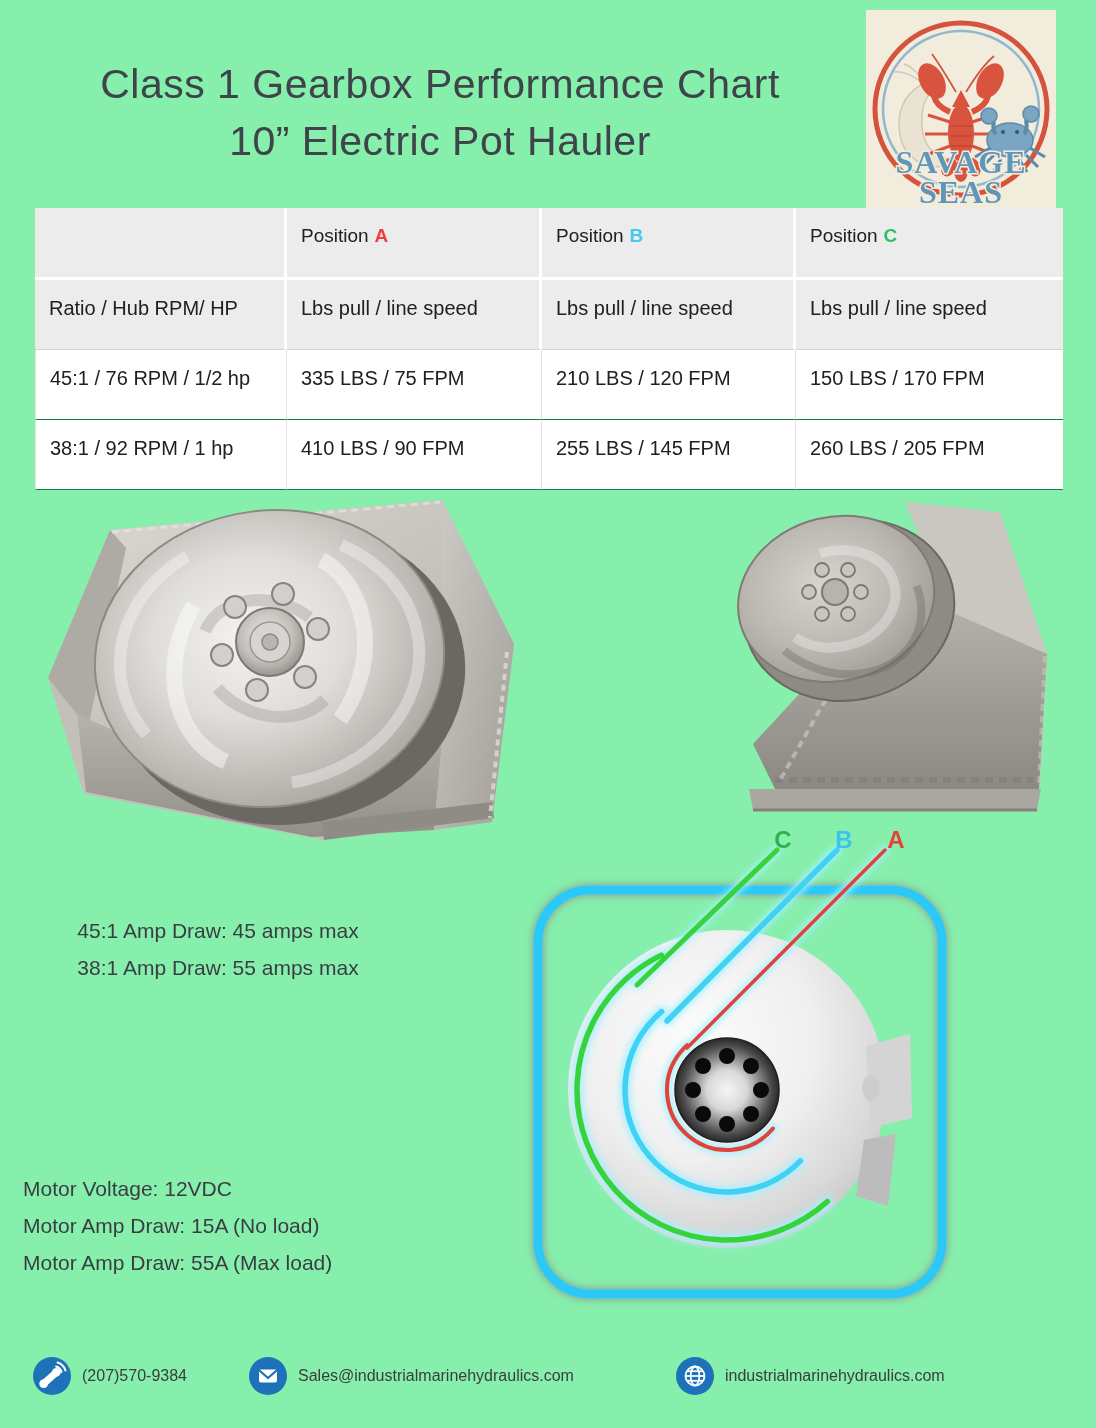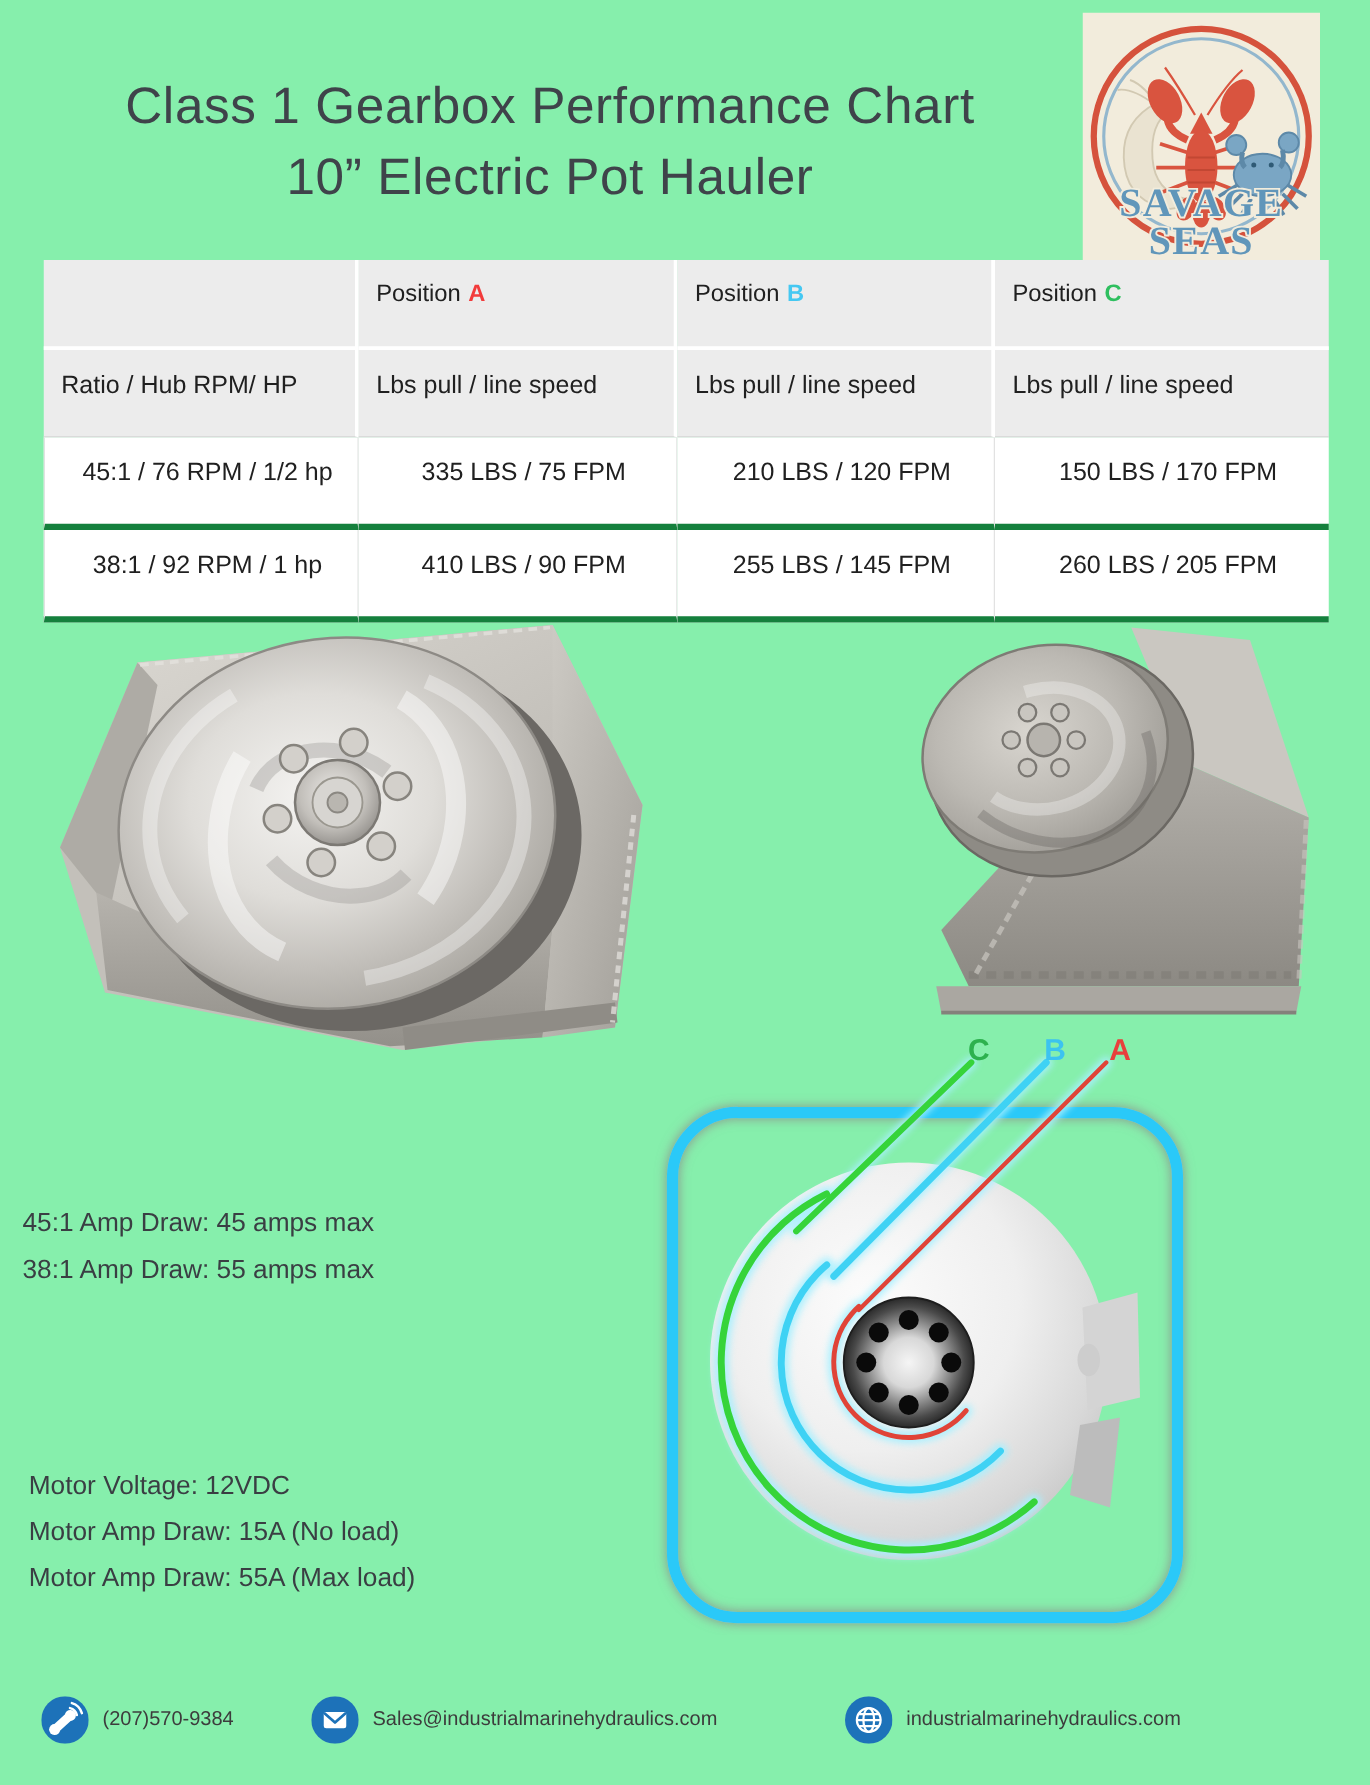--- a/index.html
+++ b/index.html
@@ -13,34 +13,34 @@
   
   .logo { position:absolute; left:866px; top:10px; }
 
   
   .perf-table { position:absolute; left:35px; top:208px; border-collapse:separate; border-spacing:0; }
   .perf-table td { height:56px; font-size:20px; color:#202020; padding:0 4px 13px 14px;
                    vertical-align:middle; background:#ffffff; }
   .perf-table tr.hdr td, .perf-table tr.subhdr td { background:#ececec; border-right:3px solid #ffffff; }
   .perf-table tr.hdr td { border-bottom:3px solid #ffffff; font-size:19px; }
   .perf-table tr.subhdr td { border-bottom:1px solid #d4d4d4; }
-  .perf-table tr.datarow td { border-right:1px solid #e2e2e2; border-bottom:5px solid #15803d;text-align:center; }
+  .perf-table tr.datarow td { border-right:1px solid #e2e2e2; border-bottom:1px solid #15803d; }
   .perf-table tr.datarow td:first-child { border-left:1px solid #e2e2e2; }
   .perf-table tr td:last-child { border-right:none; }
   .pos-letter { font-weight:700; margin-left:6px; }
   .l0 { color:#f23b3b; } .l1 { color:#45c8f2; } .l2 { color:#2fbf5f; }
 
   
   .photo-front { position:absolute; left:22px; top:492px; }
   .photo-side  { position:absolute; left:715px; top:492px; }
   .diagram     { position:absolute; left:500px; top:818px; }
 
   
-  .amp-text   { position:absolute; left:18px; top:912px;  width:400px; 
-                font-size:21px; color:#3a3e43; line-height:37px;margin-top:48px; }
+  .amp-text   { position:absolute; left:18px; top:912px;  width:400px; text-align:center;
+                font-size:21px; color:#3a3e43; line-height:37px; }
   .motor-text { position:absolute; left:23px; top:1170px; width:400px; 
                 font-size:21px; color:#3a3e43; line-height:37px; }
 
   
   .footer-item { position:absolute; top:1356px; height:40px; display:flex; align-items:center;
                  gap:11px; font-size:16px; color:#3c3c3c; white-space:nowrap; }
   #f-phone { left:33px; } #f-email { left:249px; } #f-web { left:676px; }
 
   .dl { font-weight:700; font-size:24px; font-family:"Liberation Sans",sans-serif; }
   .dl-a { fill:#e8403c; } .dl-b { fill:#3cc3f0; } .dl-c { fill:#2db14e; }

